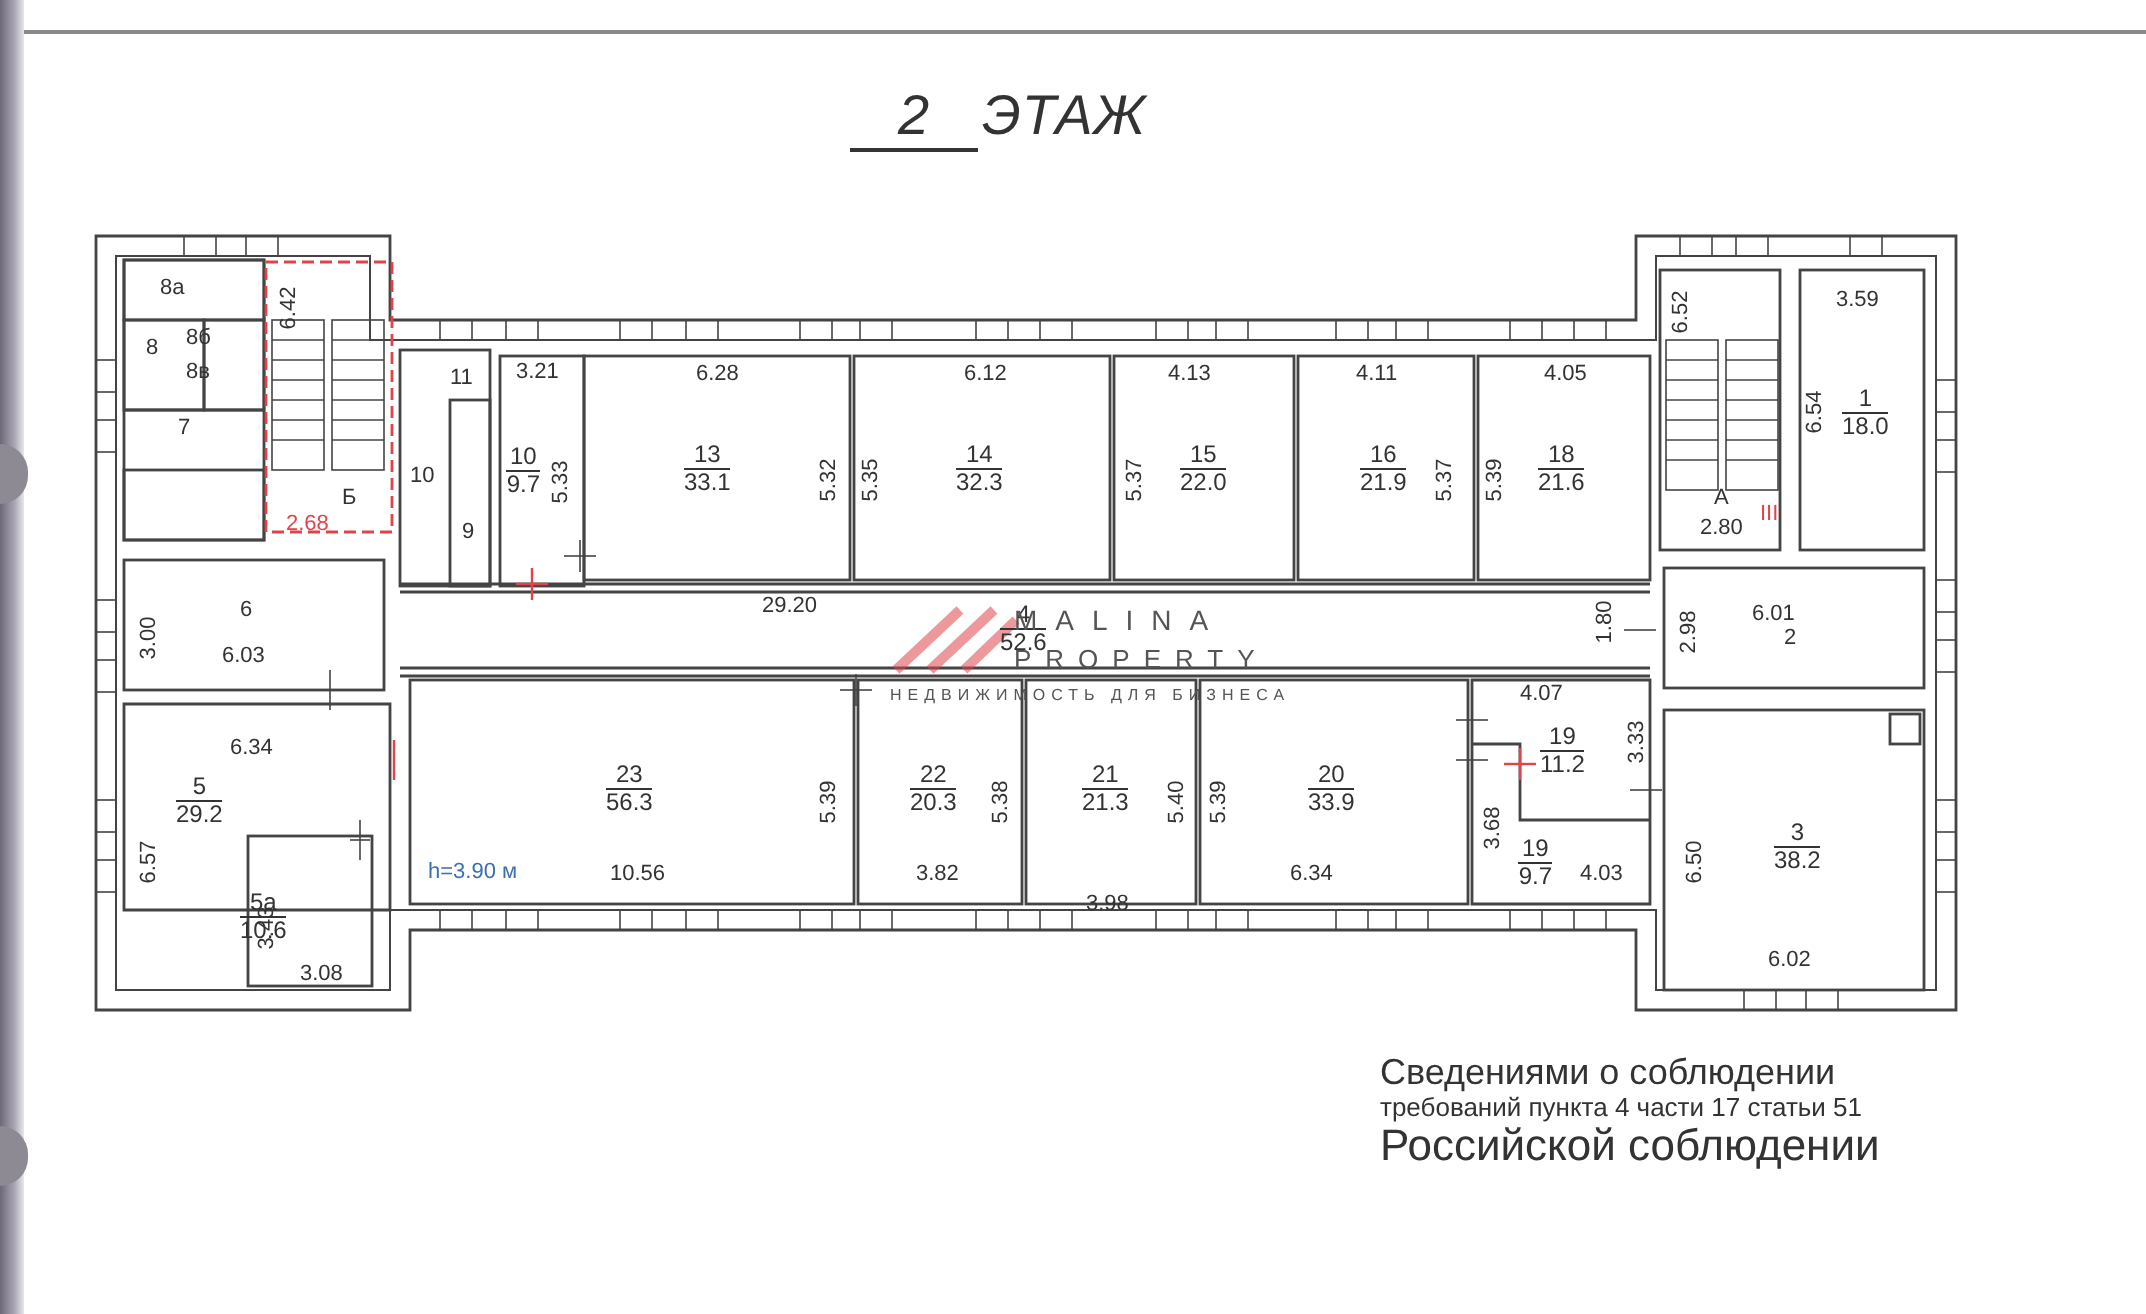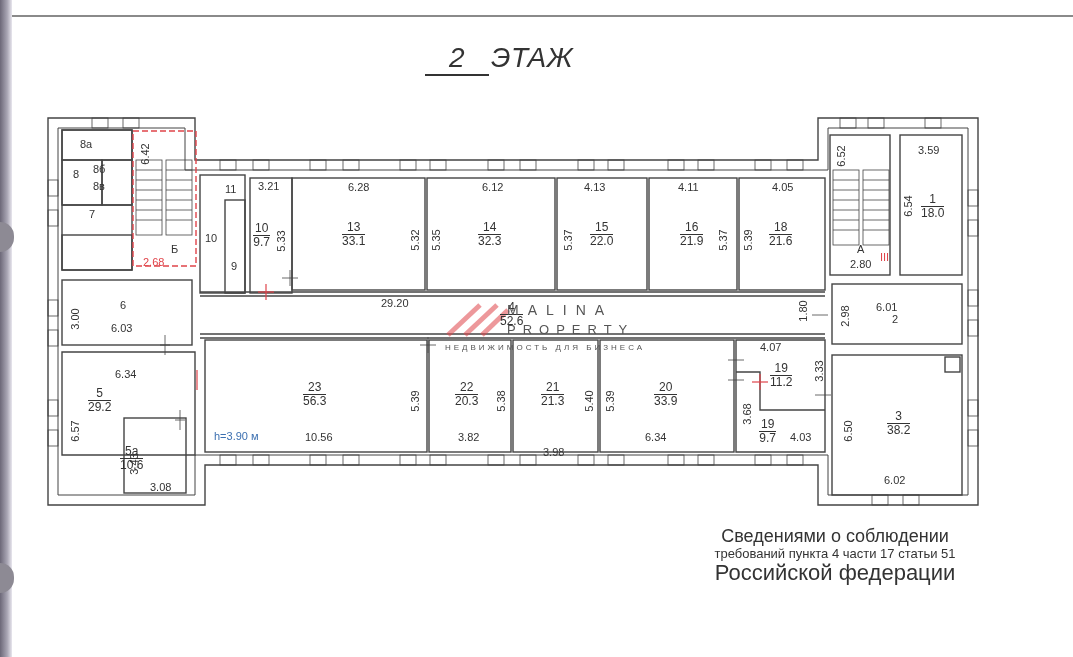--- a/index.html
+++ b/index.html
@@ -12,21 +12,21 @@
   .title { position:absolute; left:425px; top:42px; font-size:28px; color:#333; letter-spacing:0.5px;font-style:italic; }
   .title .num { display:inline-block; width:64px; text-align:center; border-bottom:2px solid #333; padding-bottom:0; margin-right:2px; }
   svg.plan { position:absolute; left:0; top:0; }
   .lbl { position:absolute; font-size:11px; color:#333; line-height:12px; white-space:nowrap; }
   .vert { transform:rotate(-90deg); transform-origin:center; }
   .room { position:absolute; text-align:center; font-size:12px; line-height:13px; color:#333; }
   .room .n { display:block; border-bottom:1px solid #333; padding:0 2px; }
   .room .a { display:block; }
   .red { color:#e0444a; }
   .blue { color:#3b6fb0; }
-  .info { position:absolute; left:690px; top:527px; width:290px; text-align:center; color:#333; }
+  .info { position:absolute; left:690px; top:527px; width:290px; text-align:left; color:#333; }
   .info div { line-height:1.1; }
   .info .l1 { font-size:18px; }
   .info .l2 { font-size:13px; }
   .info .l3 { font-size:18px; }
   .info .l4 { font-size:22px; }
   .info .l5 { font-size:16px; }
   .wm { position:absolute; left:445px; top:300px; }
   .wm .t1 { position:absolute; left:62px; top:2px; font-size:14px; letter-spacing:9px; color:#555; }
   .wm .t2 { position:absolute; left:62px; top:22px; font-size:13px; letter-spacing:7px; color:#555; }
   .wm .t3 { position:absolute; left:0px; top:43px; font-size:8px; letter-spacing:3px; color:#555; white-space:nowrap; }
@@ -337,14 +337,14 @@
 
 <div class="wm">
   <span class="t1">MALINA</span>
   <span class="t2">PROPERTY</span>
   <span class="t3">НЕДВИЖИМОСТЬ ДЛЯ БИЗНЕСА</span>
 </div>
 
 <div class="info">
   <div class="l1">Сведениями о соблюдении</div>
   <div class="l2">требований пункта 4 части 17 статьи 51</div>
-  <div class="l4">Российской федерации</div>
+  <div class="l4">Российской соблюдении</div>
 </div>
 
 </body></html>

